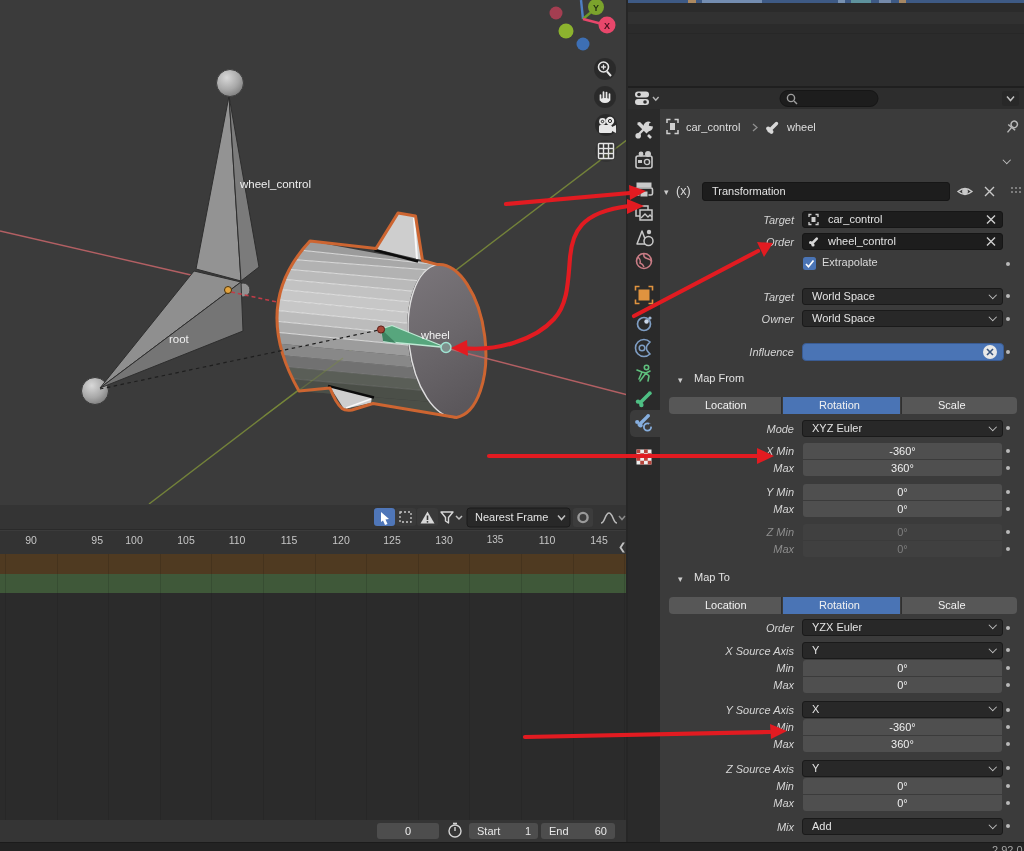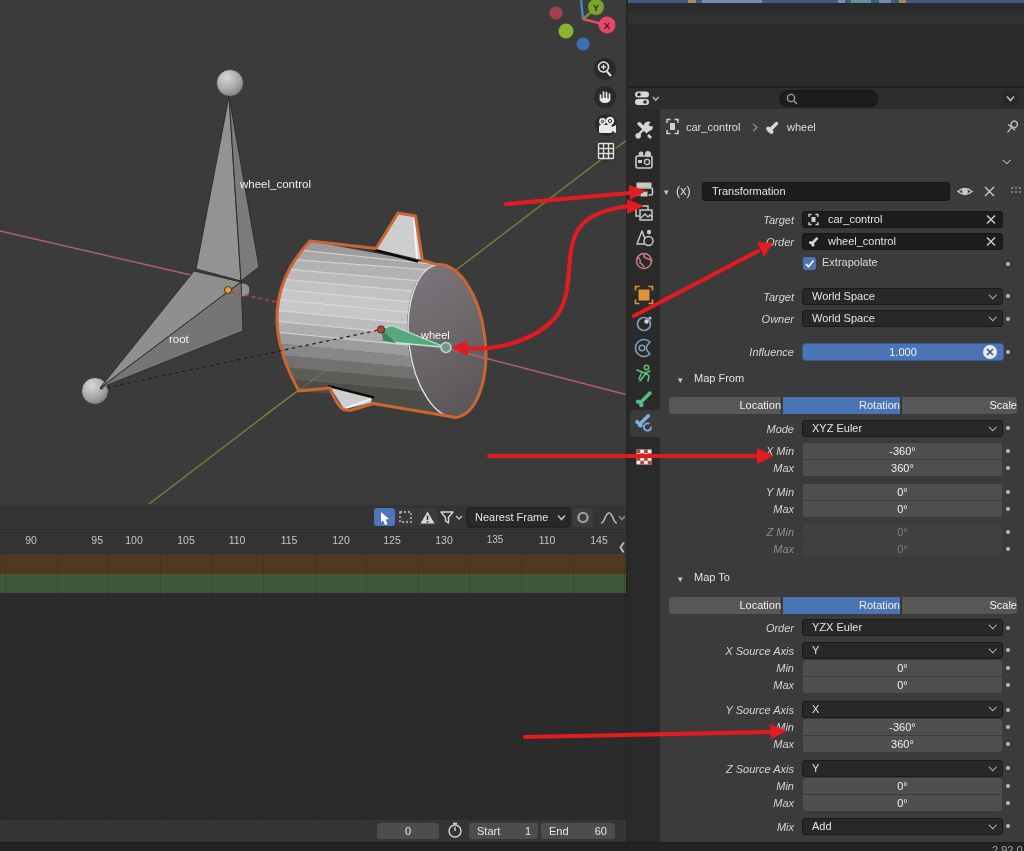--- a/index.html
+++ b/index.html
@@ -8,21 +8,21 @@
 .lbl { position:absolute; color:#d4d4d4; font-size:11px; line-height:16px; text-align:right;font-style:italic; }
 .dot { position:absolute; width:4px; height:4px; border-radius:50%; background:#b9b9b9; }
 .fld { position:absolute; background:#1d1d1d; border-radius:3px; color:#e3e3e3;
   font-size:11px; border:1px solid #161616; }
 .drop { position:absolute; background:#282828; border-radius:3px; color:#e3e3e3;
   font-size:11px; border:1px solid #1a1a1a; }
 .val { position:absolute; background:#4f4f4f; color:#f0f0f0; font-size:11px; text-align:center; }
 .valdis { position:absolute; background:#404040; color:#7e7e7e; font-size:11px; text-align:center; }
 .chev { position:absolute; width:5.5px; height:5.5px; border-right:1.4px solid #c5c5c5;
   border-bottom:1.4px solid #c5c5c5; transform:rotate(45deg); }
-.seg { position:absolute; background:#575757; color:#f1f1f1; font-size:11px; text-align:right; }
+.seg { position:absolute; background:#575757; color:#f1f1f1; font-size:11px; text-align:left;padding-left:36px; }
 </style></head><body>
 <div id="page">
 <svg class="abs" style="left:0;top:0" width="628" height="504" viewBox="0 0 628 504">
 <rect width="628" height="504" fill="#3b3b3b"></rect>
 <defs>
  <radialGradient id="ball" cx="0.38" cy="0.3" r="0.75">
    <stop offset="0" stop-color="#d8d8d8"></stop>
           <stop offset="0.6" stop-color="#a8a8a8"></stop>
           <stop offset="1" stop-color="#7c7c7c"></stop>
  </radialGradient>
@@ -392,21 +392,20 @@
 <div class="lbl" style="left:634px;top:288.5px;width:160px;color:#d4d4d4">Target</div>
 <div class="drop" style="left:802px;top:288px;width:201px;height:17px;line-height:15px;padding-left:9px">World Space</div>
 <div class="chev" style="left:990px;top:292px"></div>
 <div class="dot" style="left:1006px;top:294px"></div>
 <div class="lbl" style="left:634px;top:311px;width:160px;color:#d4d4d4">Owner</div>
 <div class="drop" style="left:802px;top:310px;width:201px;height:17px;line-height:15px;padding-left:9px">World Space</div>
 <div class="chev" style="left:990px;top:314px"></div>
 <div class="dot" style="left:1006px;top:317px"></div>
 <div class="lbl" style="left:634px;top:344px;width:160px;color:#d4d4d4">Influence</div>
 <div class="abs" style="left:802px;top:343px;width:202px;height:18px;background:#4a74b5;border-radius:4px;border:1px solid #3a5c94"></div>
-<div class="abs" style="left:802px;top:343px;width:202px;height:18px;color:#f2f2f2;font-size:11px;text-align:center;line-height:18px">1.000</div>
 <svg class="abs" style="left:981px;top:344px" width="18" height="16" viewBox="0 0 18 16">
 <circle cx="9" cy="8" r="7" fill="#e9e9e9"></circle>
 <path d="M 6,5 l 6,6 M 12,5 l -6,6" stroke="#39557f" stroke-width="1.6"></path>
 </svg>
 <div class="dot" style="left:1006px;top:350px"></div>
 <div class="abs" style="left:678px;top:375px;width:9px;color:#cccccc;font-size:9px">▾</div>
 <div class="abs" style="left:694px;top:372px;color:#e2e2e2;font-size:11px">Map From</div>
 <div class="seg" style="left:669px;top:397px;width:113px;height:17px;line-height:17px;border-radius:4px 0 0 4px;border-right:1px solid #2f2f2f">Location</div>
 <div class="seg" style="left:783px;top:397px;width:117px;height:17px;line-height:17px;background:#4a74b5">Rotation</div>
 <div class="seg" style="left:901px;top:397px;width:116px;height:17px;line-height:17px;border-radius:0 4px 4px 0;border-left:1px solid #2f2f2f">Scale</div>

